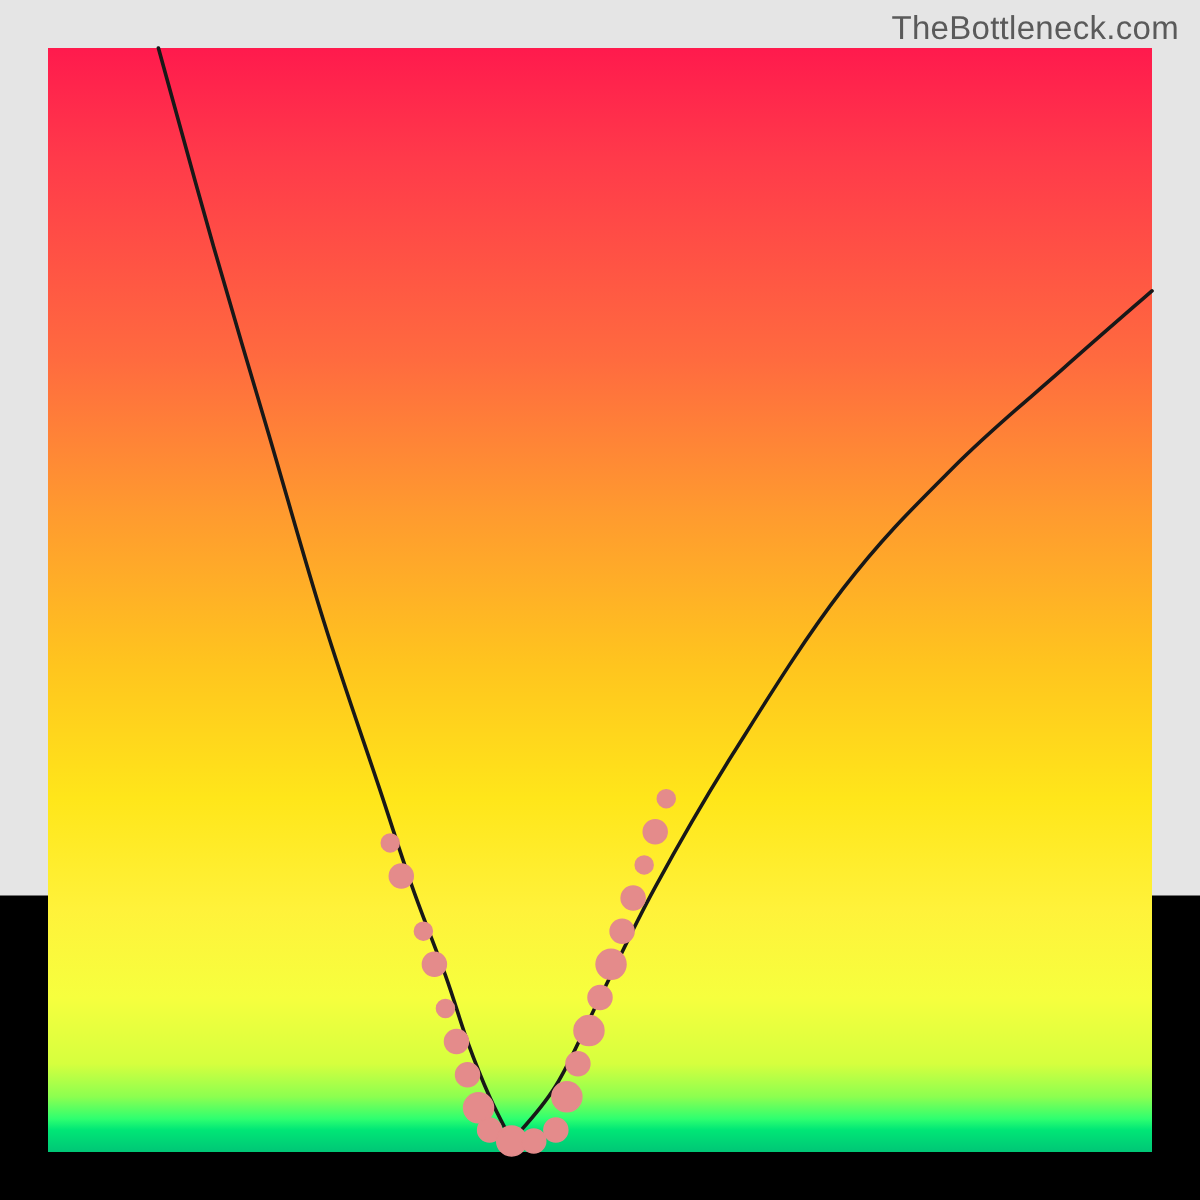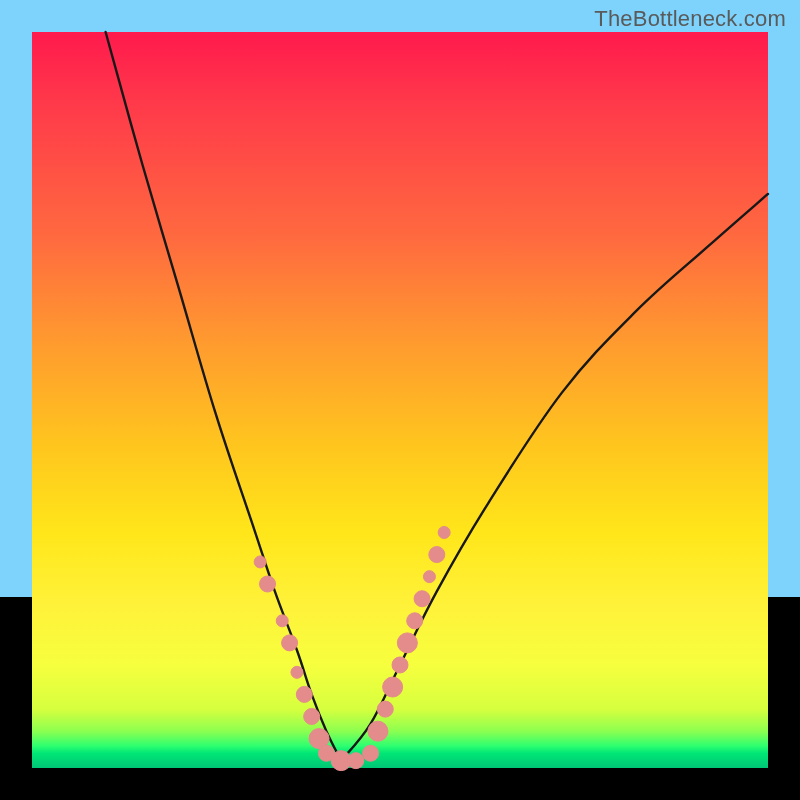--- a/index.html
+++ b/index.html
@@ -10,21 +10,21 @@
     background: #000;
     overflow: hidden;
     font-family: Arial, Helvetica, sans-serif;
   }
   .frame {
     position: absolute;
     top: 0;
     left: 0;
     width: 800px;
     height: 597px;
-    background: #7dd3fc;
+    background: #e5e5e5;
   }
   .plot-area {
     position: absolute;
     top: 32px;
     left: 32px;
     width: 736px;
     height: 736px;
     
     background: linear-gradient(
       to bottom,

